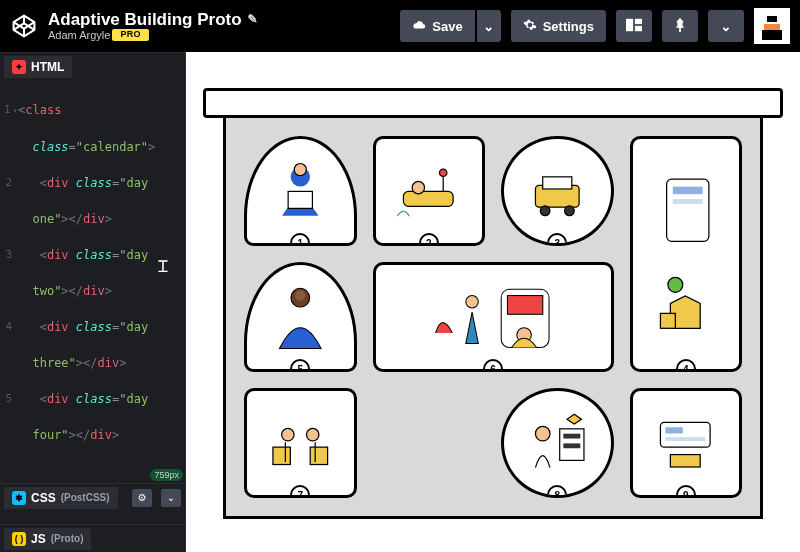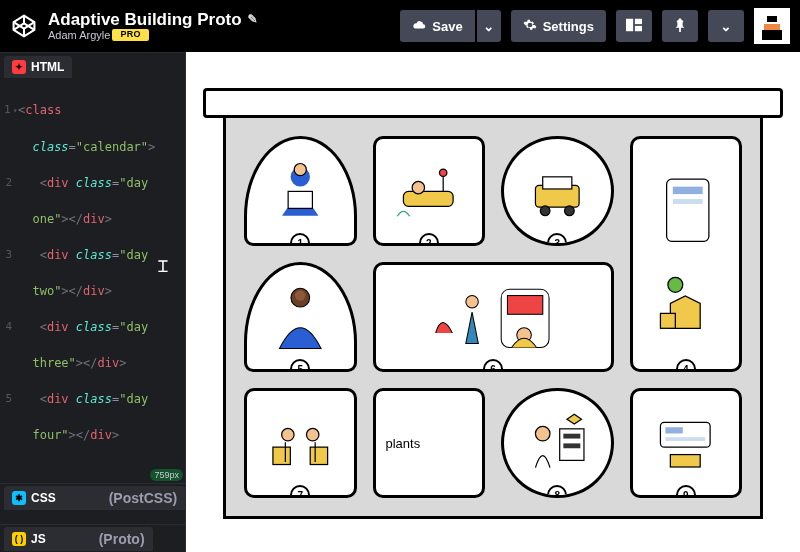--- a/index.html
+++ b/index.html
@@ -27,21 +27,21 @@
     linear-gradient(#e84,#e84) center 12px/16px 6px no-repeat; }
 
   
   .body { flex:1; display:flex; min-height:0; }
 
   
   .editors { width:186px; background:#1d1e22; display:flex; flex-direction:column; border-right:1px solid #2c2d33; }
   .panel-hdr { height:28px; background:#1d1e22; display:flex; align-items:center; padding:0 4px; gap:6px; border-top:1px solid #2c2d33; }
   .panel-tab { background:#444857; font-size:12px; font-weight:700; padding:4px 8px; display:flex; align-items:center; gap:5px; border-radius:3px 3px 0 0; cursor:pointer; }
   .panel-tab.html-t { background:#2c2d33; }
-  .panel-sub { font-size:14px; color:#9b9dad; font-weight:600;margin-left:48px; }
+  .panel-sub { font-size:10px; color:#9b9dad; font-weight:600; }
   .mini-btn { margin-left:auto; width:20px; height:18px; background:#444857; border:none; color:#fff; display:flex; align-items:center; justify-content:center; cursor:pointer; font-size:10px; border-radius:2px; }
   .mini-btn + .mini-btn { margin-left:3px; }
   .codewrap { flex:1; overflow:hidden; position:relative; }
   .code { font-family: "SFMono-Regular", Consolas, monospace; font-size:12px; line-height:18px; padding:3px 0 3px 4px; white-space:pre; color:#d5d7de; }
   .ln { display:flex; }
   .gut { width:14px; text-align:right; color:#55575f; padding-right:6px; flex:0 0 auto; font-size:11px; user-select:none; }
   .gut.fold::after { content:"▾"; font-size:8px; margin-left:2px; color:#55575f; }
   .src { flex:1; }
   .tag-b { color:#6f7177; } 
   .tag-n { color:#e0636f; } 
@@ -297,23 +297,20 @@
               <div class="doodle"><svg viewBox="0 0 60 50">
                     <rect x="8" y="28" width="14" height="14" fill="#f0c94a" stroke="#000"></rect>
                     <rect x="38" y="28" width="14" height="14" fill="#f0c94a" stroke="#000"></rect>
                     <circle cx="20" cy="18" r="5" fill="#f4c28f" stroke="#000"></circle>
                     <circle cx="40" cy="18" r="5" fill="#f4c28f" stroke="#000"></circle>
                     <line x1="18" y1="24" x2="18" y2="40" stroke="#000"></line>
                     <line x1="42" y1="24" x2="42" y2="40" stroke="#000"></line>
                   </svg></div>
               <div class="badge">7</div>
             </div>
-            <div class="win row3b" style="justify-content:flex-start;padding-left:10px">
-              <span class="plants">plants</span>
-            </div>
             <div class="win circ row3c">
               <div class="doodle"><svg viewBox="0 0 60 60">
                     <rect x="32" y="18" width="20" height="26" fill="#fff" stroke="#000"></rect>
                     <rect x="35" y="22" width="14" height="4" fill="#333"></rect>
                     <rect x="35" y="30" width="14" height="4" fill="#333"></rect>
                     <circle cx="18" cy="22" r="6" fill="#f4c28f" stroke="#000"></circle>
                     <path d="M12 50 q6-20 12 0" fill="#fff" stroke="#000"></path>
                     <path d="M38 10 l6-4 6 4-6 4z" fill="#f0c94a" stroke="#000"></path>
                   </svg></div>
               <div class="badge">8</div>

